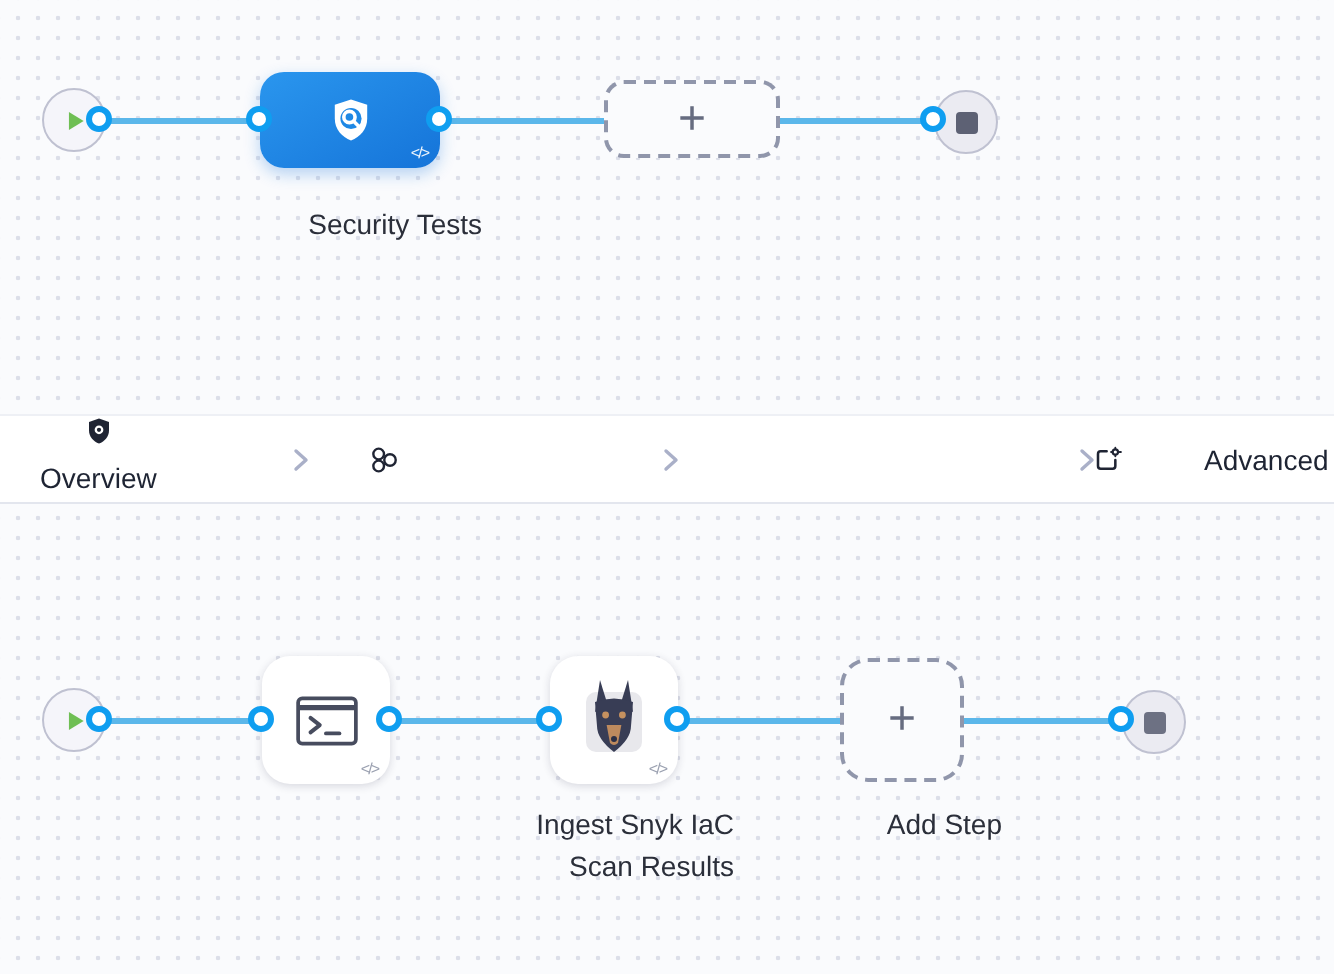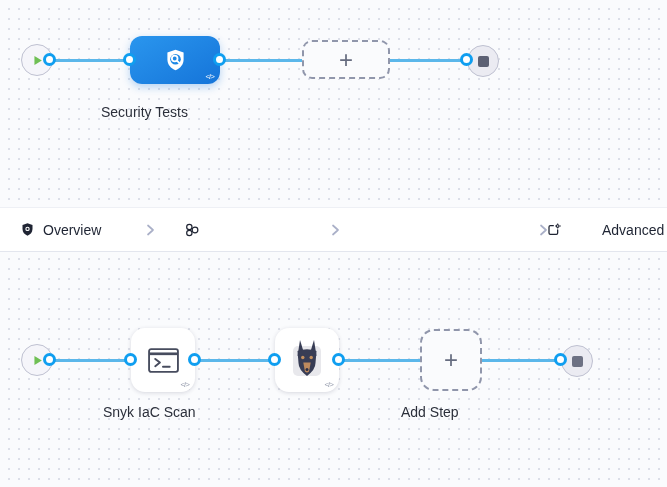--- a/index.html
+++ b/index.html
@@ -24,21 +24,21 @@
     display:flex;align-items:center;justify-content:center;z-index:4;cursor:pointer;}
   .step-card{position:absolute;width:64px;height:64px;background:#fff;border-radius:14px;
     box-shadow:0 1px 4px rgba(30,33,60,.16);
     display:flex;align-items:center;justify-content:center;z-index:4;cursor:pointer;}
   .dashed-box{position:absolute;border:2px dashed #9096ab;background:#fafbfd;
     display:flex;align-items:center;justify-content:center;z-index:4;cursor:pointer;box-sizing:border-box;}
   .plus-glyph{font-size:24px;font-weight:300;color:#666c80;line-height:1;}
   .code-chip{position:absolute;right:6px;bottom:3px;font-size:8px;letter-spacing:-1px;line-height:1;}
   .code-chip.on-blue{color:rgba(255,255,255,.92);}
   .code-chip.on-white{color:#9aa0b0;}
-  .node-label{position:absolute;text-align:left;color:#2b2f3a;z-index:3;line-height:1.5;}
+  .node-label{position:absolute;text-align:right;color:#2b2f3a;z-index:3;line-height:1.5;}
   .stage-label-text{font-size:14px;}
   .step-label-text{font-size:14px;}
   .tabbar{position:absolute;left:0;right:0;top:207px;height:43px;background:#fff;
     border-top:1px solid #eef0f5;border-bottom:1px solid #e3e6ee;z-index:8;}
   .tab{position:absolute;top:0;height:100%;display:flex;align-items:center;gap:8px;
     font-size:14px;color:#1e2433;font-weight:500;cursor:pointer;}
   .tab.active{font-weight:700;justify-content:center;}
   .tab-underline{position:absolute;left:0;right:0;bottom:-1px;height:3px;background:#2664cf;}
   .tab-sep{position:absolute;top:0;height:100%;display:flex;align-items:center;}
   svg{display:block;}
@@ -78,21 +78,21 @@
     <span class="plus-glyph">+</span>
   </div>
 
   <div class="port" style="left:460px;top:53px;"></div>
   <div class="round-node end-node" style="left:467px;top:45px;">
     <span class="stop-square"></span>
   </div>
 
   <div class="tabbar">
 
-    <div class="tab" style="left:20px;">
+    <div class="tab" style="left:20px;flex-direction:column;">
       <span>
         <svg width="15" height="15" viewBox="0 0 24 24">
           <path d="M12 2l8 2.7v6.6c0 5.3-3.4 8.8-8 10.7-4.6-1.9-8-5.4-8-10.7V4.7z" fill="#1f2433"></path>
           <circle cx="12" cy="11" r="2.6" fill="none" stroke="#fff" stroke-width="1.8"></circle>
         </svg>
       </span>
       <span>Overview</span>
     </div>
 
     <div class="tab-sep" style="left:143px;">
@@ -153,39 +153,39 @@
         <rect x="2" y="3" width="28" height="22" rx="2" fill="none" stroke="#474c5e" stroke-width="1.8"></rect>
         <path d="M2.5 7.5h27" stroke="#474c5e" stroke-width="2.6"></path>
         <path d="M8 12.5l4.5 3.5L8 19.5" fill="none" stroke="#474c5e" stroke-width="1.9" stroke-linecap="round" stroke-linejoin="round"></path>
         <path d="M15.5 20h6.5" stroke="#474c5e" stroke-width="1.9" stroke-linecap="round"></path>
       </svg>
     </span>
     <span class="code-chip on-white">&lt;/&gt;</span>
   </div>
   <div class="port" style="left:124px;top:353px;"></div>
   <div class="port" style="left:188px;top:353px;"></div>
-  <div class="node-label step-label-text" style="left:103px;top:402px;width:120px;">Snyk IaC Scan</div>
 
   <div class="step-card" style="left:275px;top:328px;">
     <span>
       <svg width="40" height="44" viewBox="0 0 40 44">
         <rect x="6" y="8" width="28" height="30" rx="5" fill="#e8e8ec"></rect>
         <path d="M13 2 L17 15 L10.5 18 Z" fill="#383d55"></path>
         <path d="M27 2 L23 15 L29.5 18 Z" fill="#383d55"></path>
         <path d="M10.5 13 Q20 9.5 29.5 13 L28.5 25 Q28.5 31.5 20 38 Q11.5 31.5 11.5 25 Z" fill="#383d55"></path>
         <circle cx="15.8" cy="19.5" r="1.7" fill="#c5915f"></circle>
         <circle cx="24.2" cy="19.5" r="1.7" fill="#c5915f"></circle>
         <path d="M16.3 24.5 L23.7 24.5 L22 33.5 Q20 35.5 18 33.5 Z" fill="#bd8a5e"></path>
         <circle cx="20" cy="31.5" r="1.5" fill="#2b2f45"></circle>
       </svg>
     </span>
     <span class="code-chip on-white">&lt;/&gt;</span>
   </div>
   <div class="port" style="left:268px;top:353px;"></div>
   <div class="port" style="left:332px;top:353px;"></div>
+  <div class="node-label step-label-text" style="left:247px;top:402px;width:120px;">Ingest Snyk IaC Scan Results</div>
 
   <div class="dashed-box" style="left:420px;top:329px;width:62px;height:62px;border-radius:14px;">
     <span class="plus-glyph">+</span>
   </div>
   <div class="node-label step-label-text" style="left:401px;top:402px;width:100px;">Add Step</div>
 
   <div class="port" style="left:554px;top:353px;"></div>
   <div class="round-node end-node" style="left:561px;top:345px;">
     <span class="stop-square" style="background:#6d7183;"></span>
   </div>

